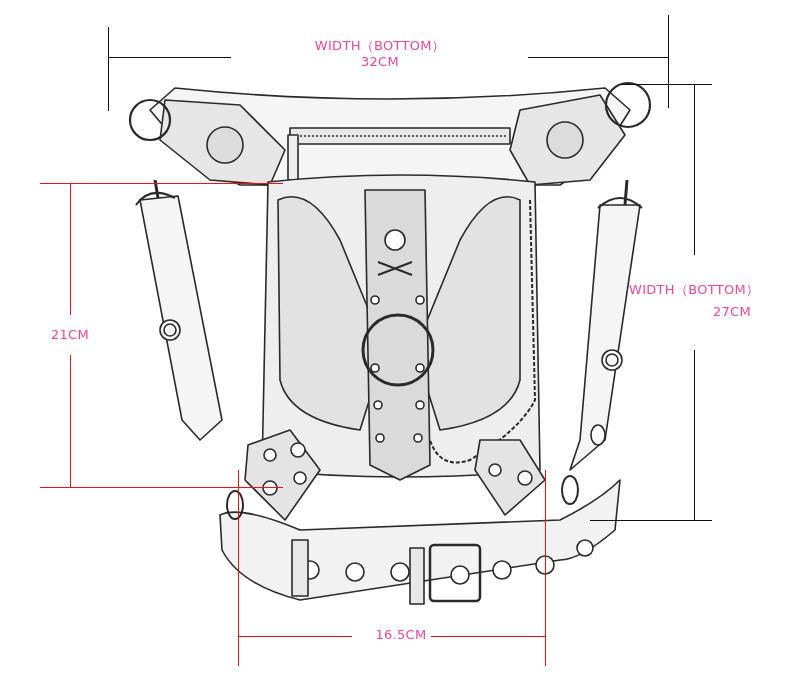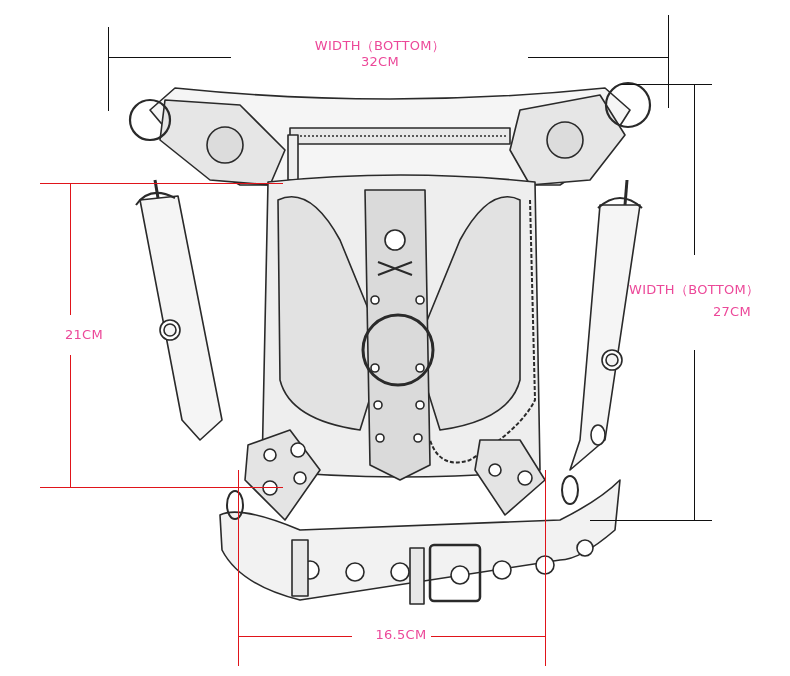--- a/index.html
+++ b/index.html
@@ -122,21 +122,21 @@
   <div class="vline black" style="left:694px;top:350px;width:1px;height:170px;"></div>
   <div class="label" style="left:629px;top:281px;">WIDTH（BOTTOM）</div>
   <div class="label center" style="left:732px;top:304px;">27CM</div>
 </div>
 
 <div>
   <div class="hline red" style="left:40px;top:183px;width:243px;height:1px;"></div>
   <div class="hline red" style="left:40px;top:487px;width:243px;height:1px;"></div>
   <div class="vline red" style="left:70px;top:183px;width:1px;height:132px;"></div>
   <div class="vline red" style="left:70px;top:355px;width:1px;height:132px;"></div>
-  <div class="label center" style="left:84px;top:327px;">21CM</div>
+  <div class="label center" style="left:70px;top:327px;">21CM</div>
 </div>
 
 <div>
   <div class="vline red" style="left:238px;top:470px;width:1px;height:196px;"></div>
   <div class="vline red" style="left:545px;top:470px;width:1px;height:196px;"></div>
   <div class="hline red" style="left:238px;top:636px;width:114px;height:1px;"></div>
   <div class="hline red" style="left:431px;top:636px;width:114px;height:1px;"></div>
   <div class="label center" style="left:401px;top:627px;">16.5CM</div>
 </div>
 

